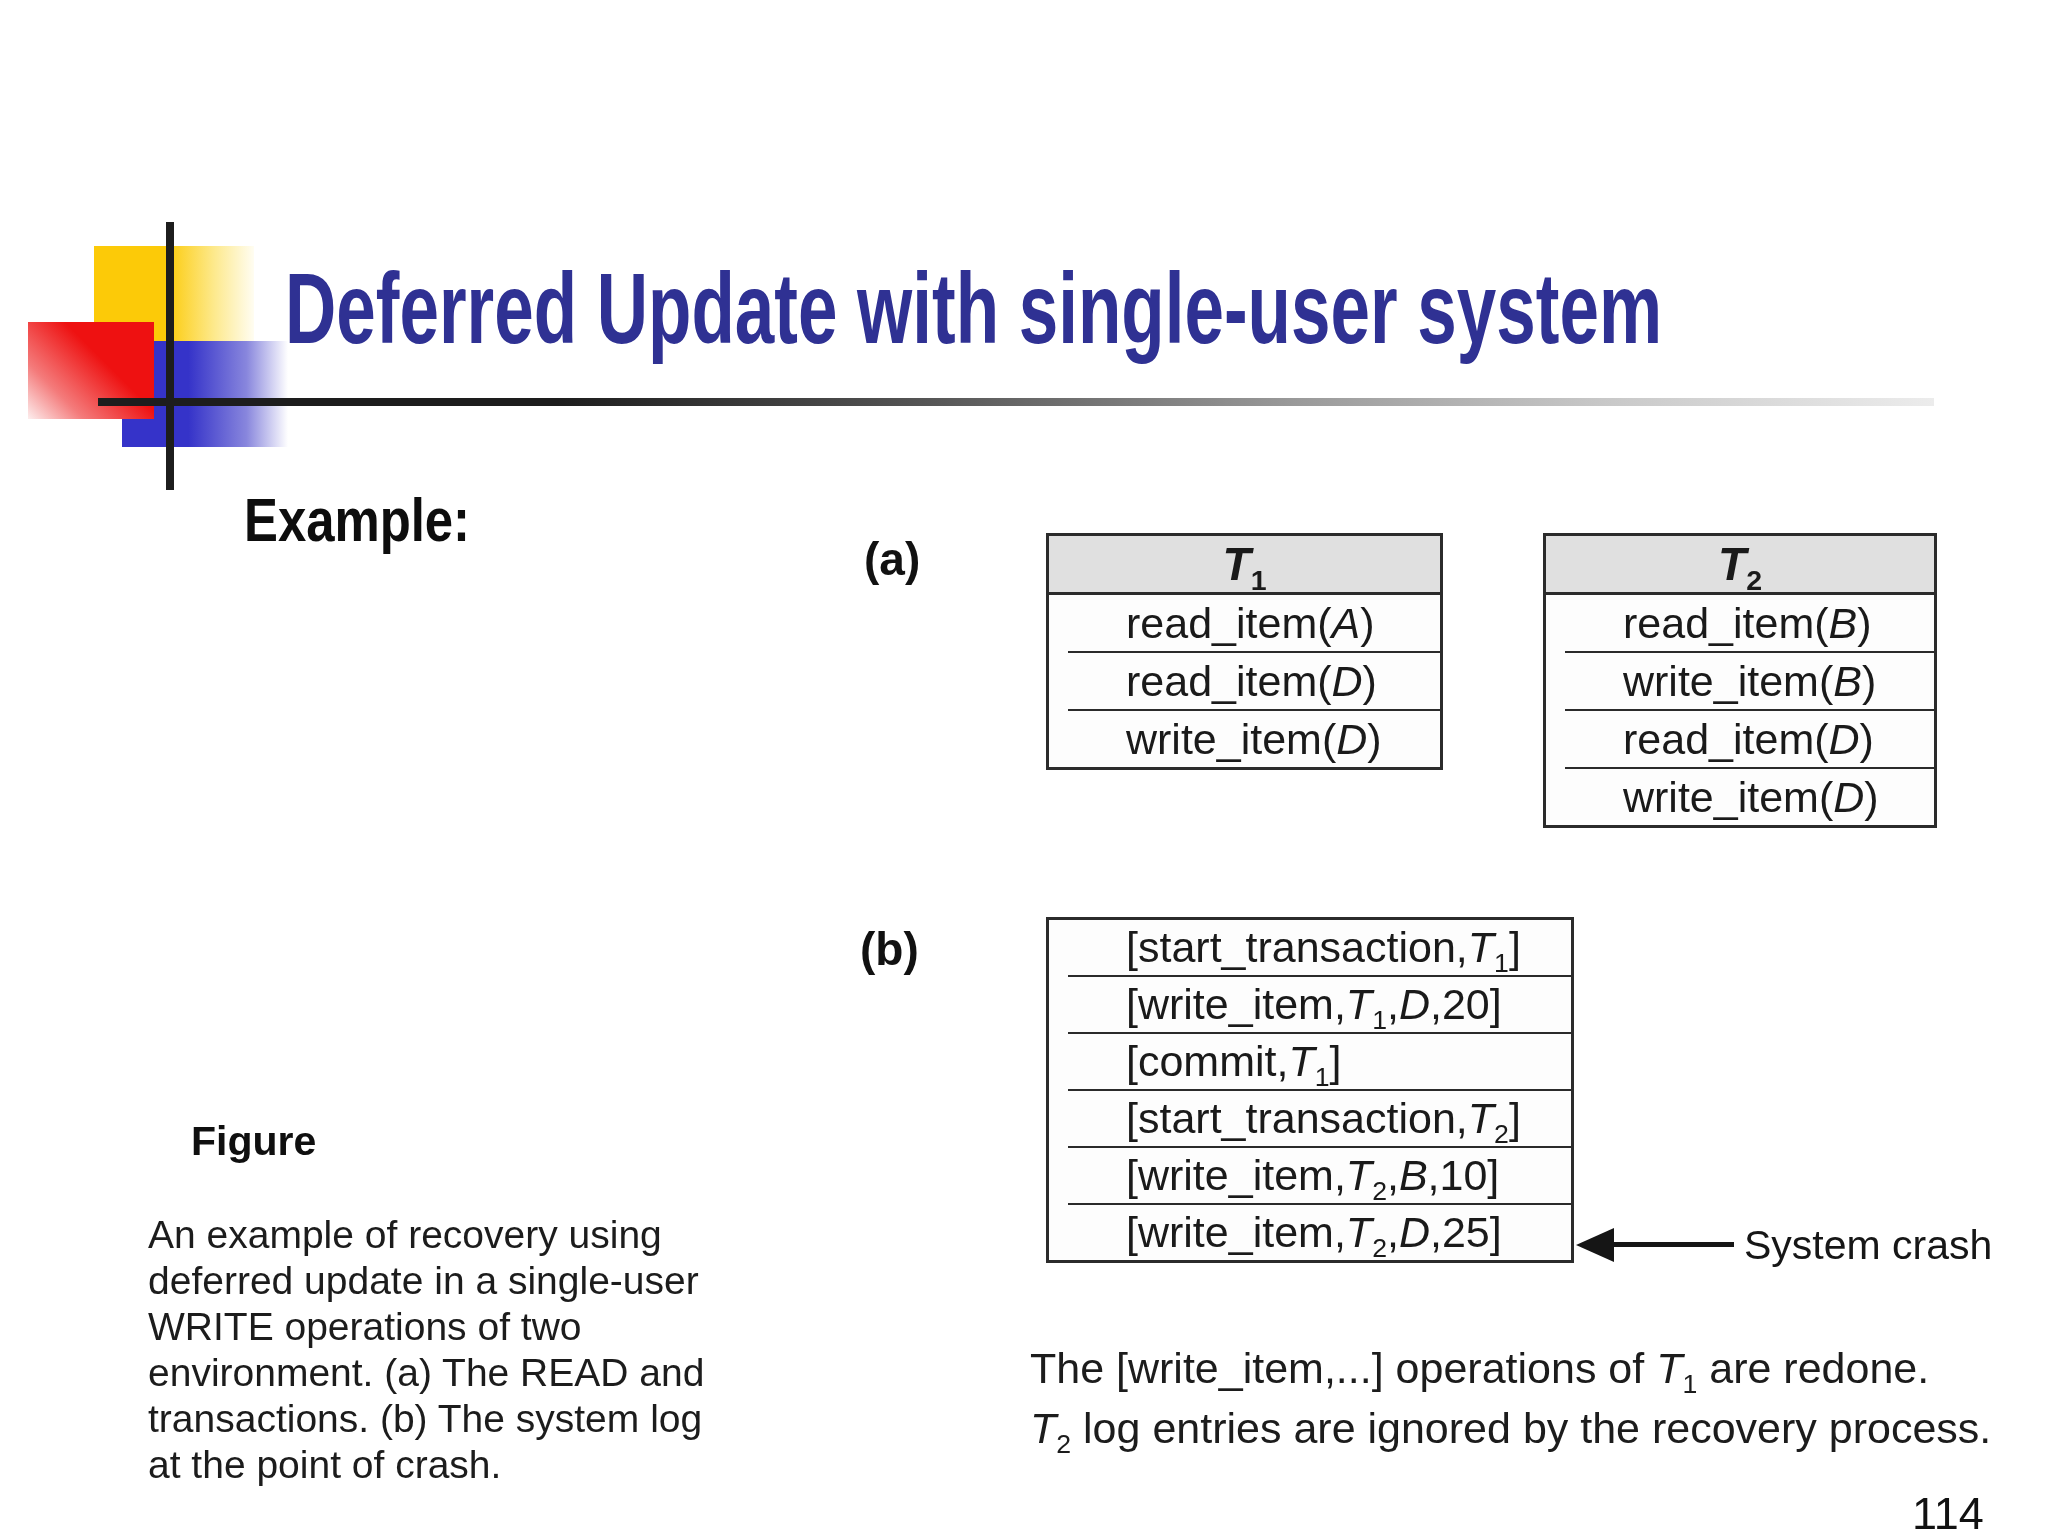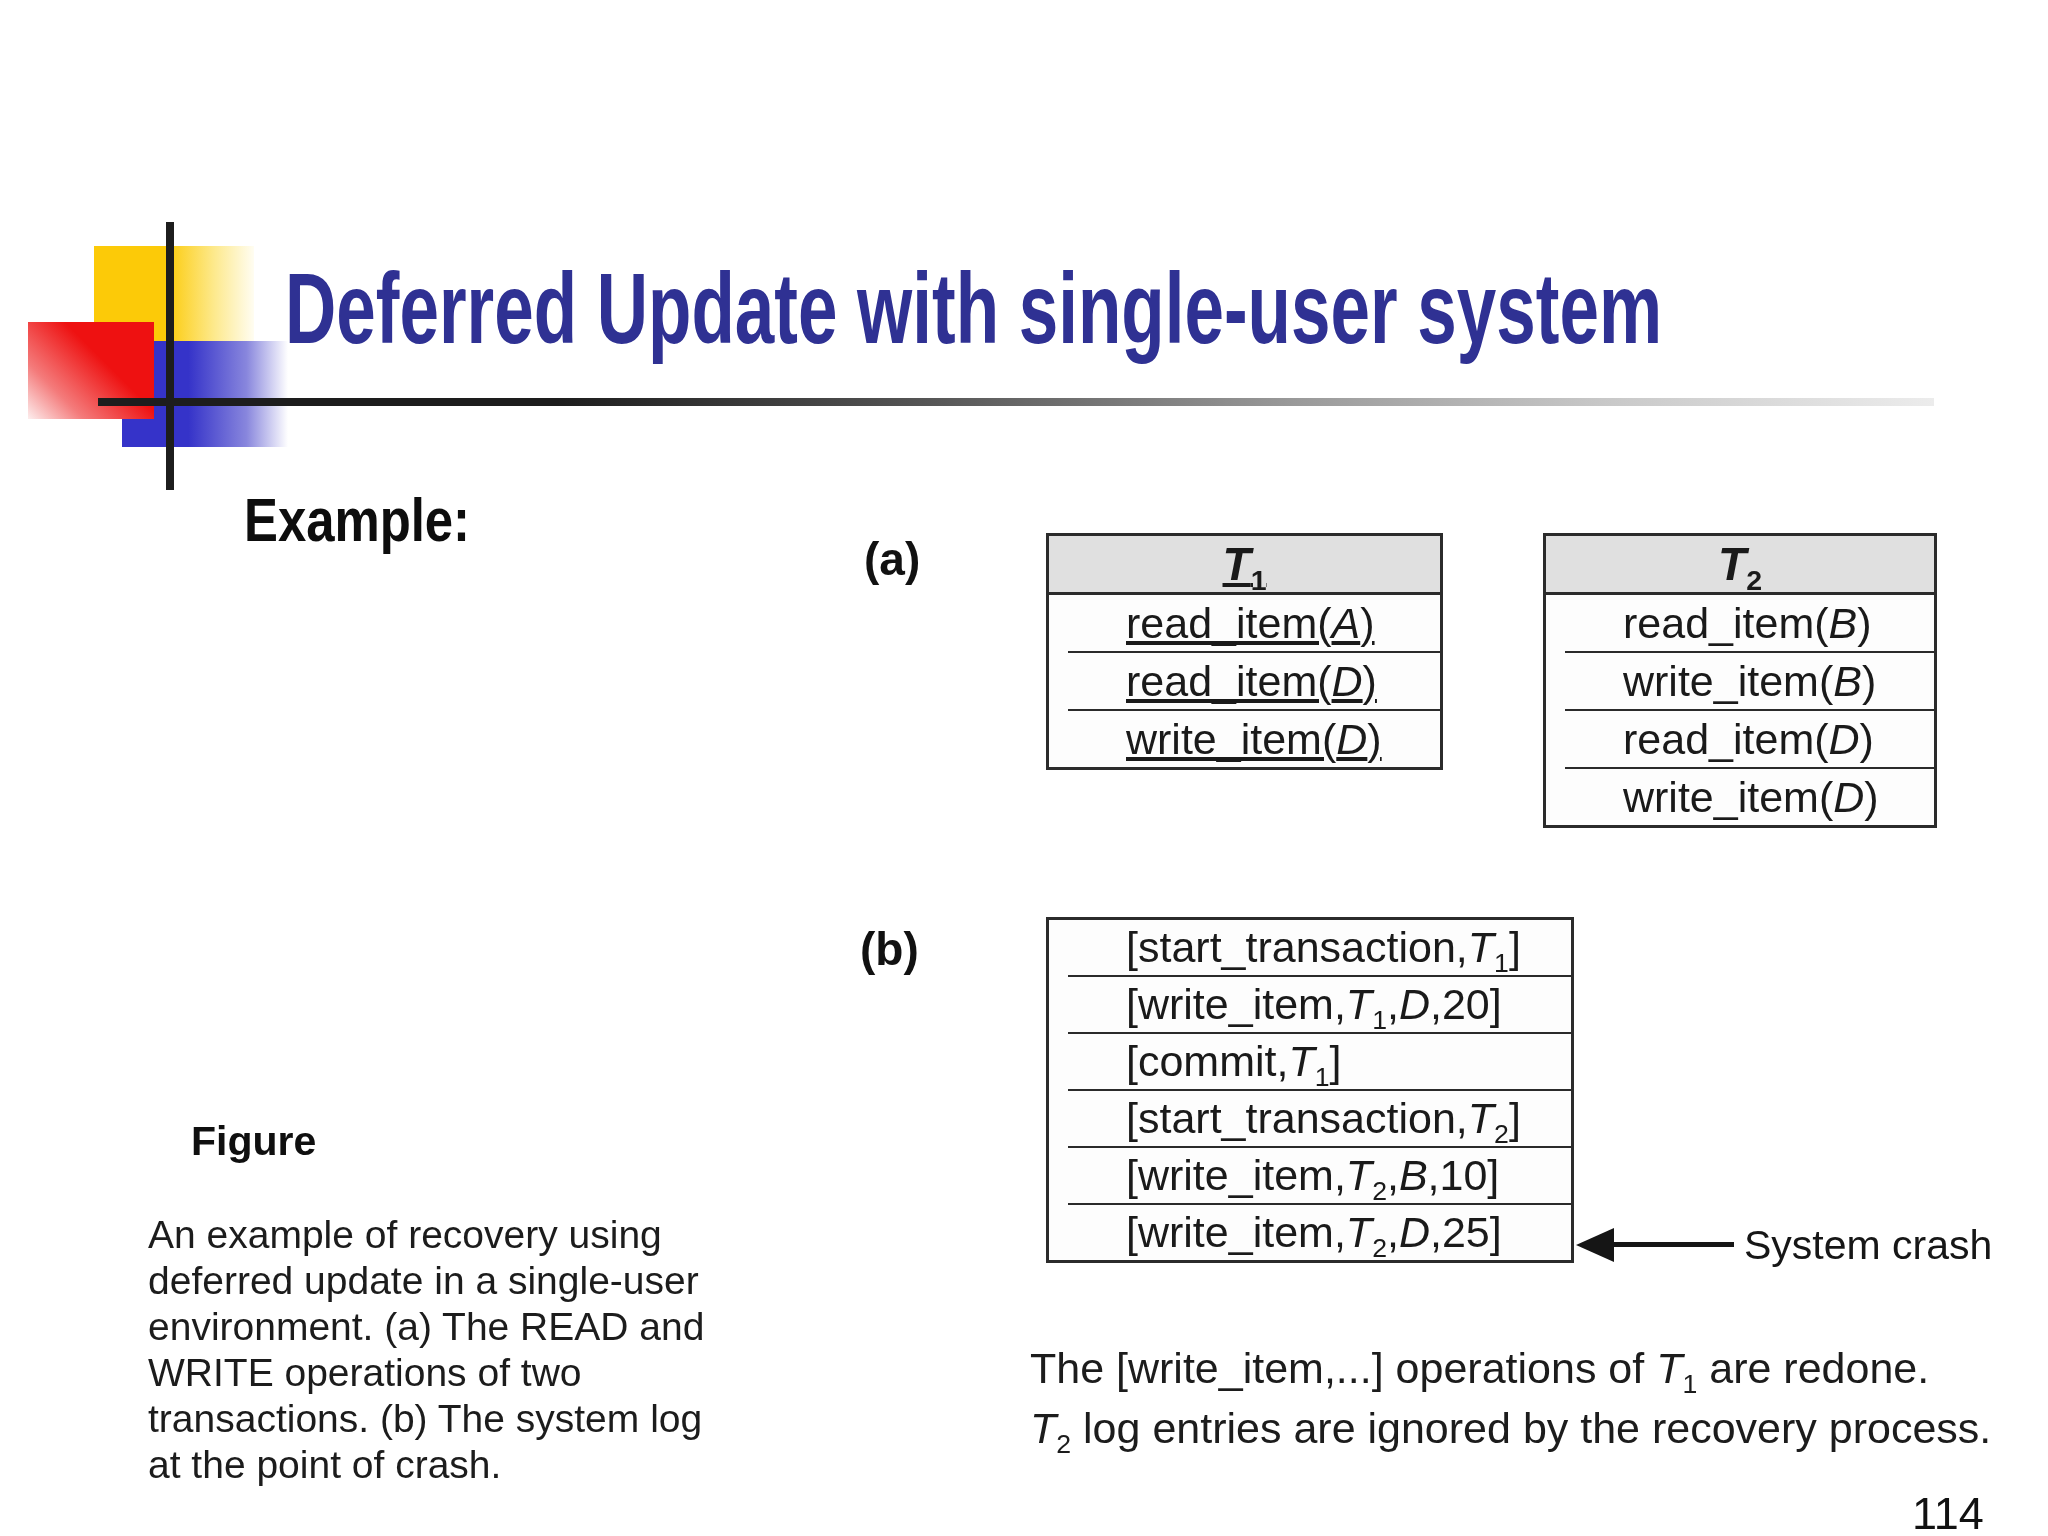--- a/index.html
+++ b/index.html
@@ -23,21 +23,21 @@
     font-weight:bold;color:#2f3193;white-space:nowrap;
     transform:scaleX(0.71);transform-origin:left top;letter-spacing:0;}
   .example{position:absolute;left:244px;top:484px;font-size:62px;font-weight:bold;color:#0d0d0d;
     transform:scaleX(0.82);transform-origin:left top;white-space:nowrap;}
   
   .panel-label{position:absolute;font-size:46px;font-weight:bold;color:#111;}
   .lbl-a{left:864px;top:532px;}
   .lbl-b{left:860px;top:922px;}
   
   .optable{position:absolute;border:3px solid #2b2b2b;background:#fdfdfd;box-sizing:content-box;}
-  .t1{left:1046px;top:533px;width:391px;text-decoration:underline;}
+  .t1{left:1046px;top:533px;width:391px;}
   .t2{left:1543px;top:533px;width:388px;}
   .logtable{left:1046px;top:917px;width:522px;}
   .thead{height:56px;background:#e0e0e0;border-bottom:3px solid #2b2b2b;
     text-align:center;font-size:46px;line-height:56px;font-weight:bold;font-style:italic;}
   .thead sub{font-size:0.62em;font-style:normal;}
   .trow{height:56px;font-size:43px;line-height:56px;padding-left:58px;white-space:nowrap;margin-left:19px;}
   .trow + .trow{border-top:2px solid #2b2b2b;}
   .logtable .trow{height:55px;line-height:55px;}
   .ivar{font-style:italic;}
   .tvar{font-style:italic;}
@@ -99,22 +99,22 @@
   </div>
 
   <div class="arrow-head"></div>
   <div class="arrow-line"></div>
   <div class="crash">System crash</div>
 
   <div class="caption-heading">Figure</div>
   <div class="caption-body">
     <div>An example of recovery using</div>
     <div>deferred update in a single-user</div>
+    <div>WRITE operations of two</div>
     <div>environment. (a) The READ and</div>
-    <div>WRITE operations of two</div>
     <div>transactions. (b) The system log</div>
     <div>at the point of crash.</div>
   </div>
 
   <div class="note note1"><span>The [write_item,...] operations of </span><span class="tvar">T</span><sub>1</sub><span> are redone.</span></div>
   <div class="note note2"><span class="tvar">T</span><sub>2</sub><span> log entries are ignored by the recovery process.</span></div>
 
   <div class="pagenum">114</div>
 
 </div>

